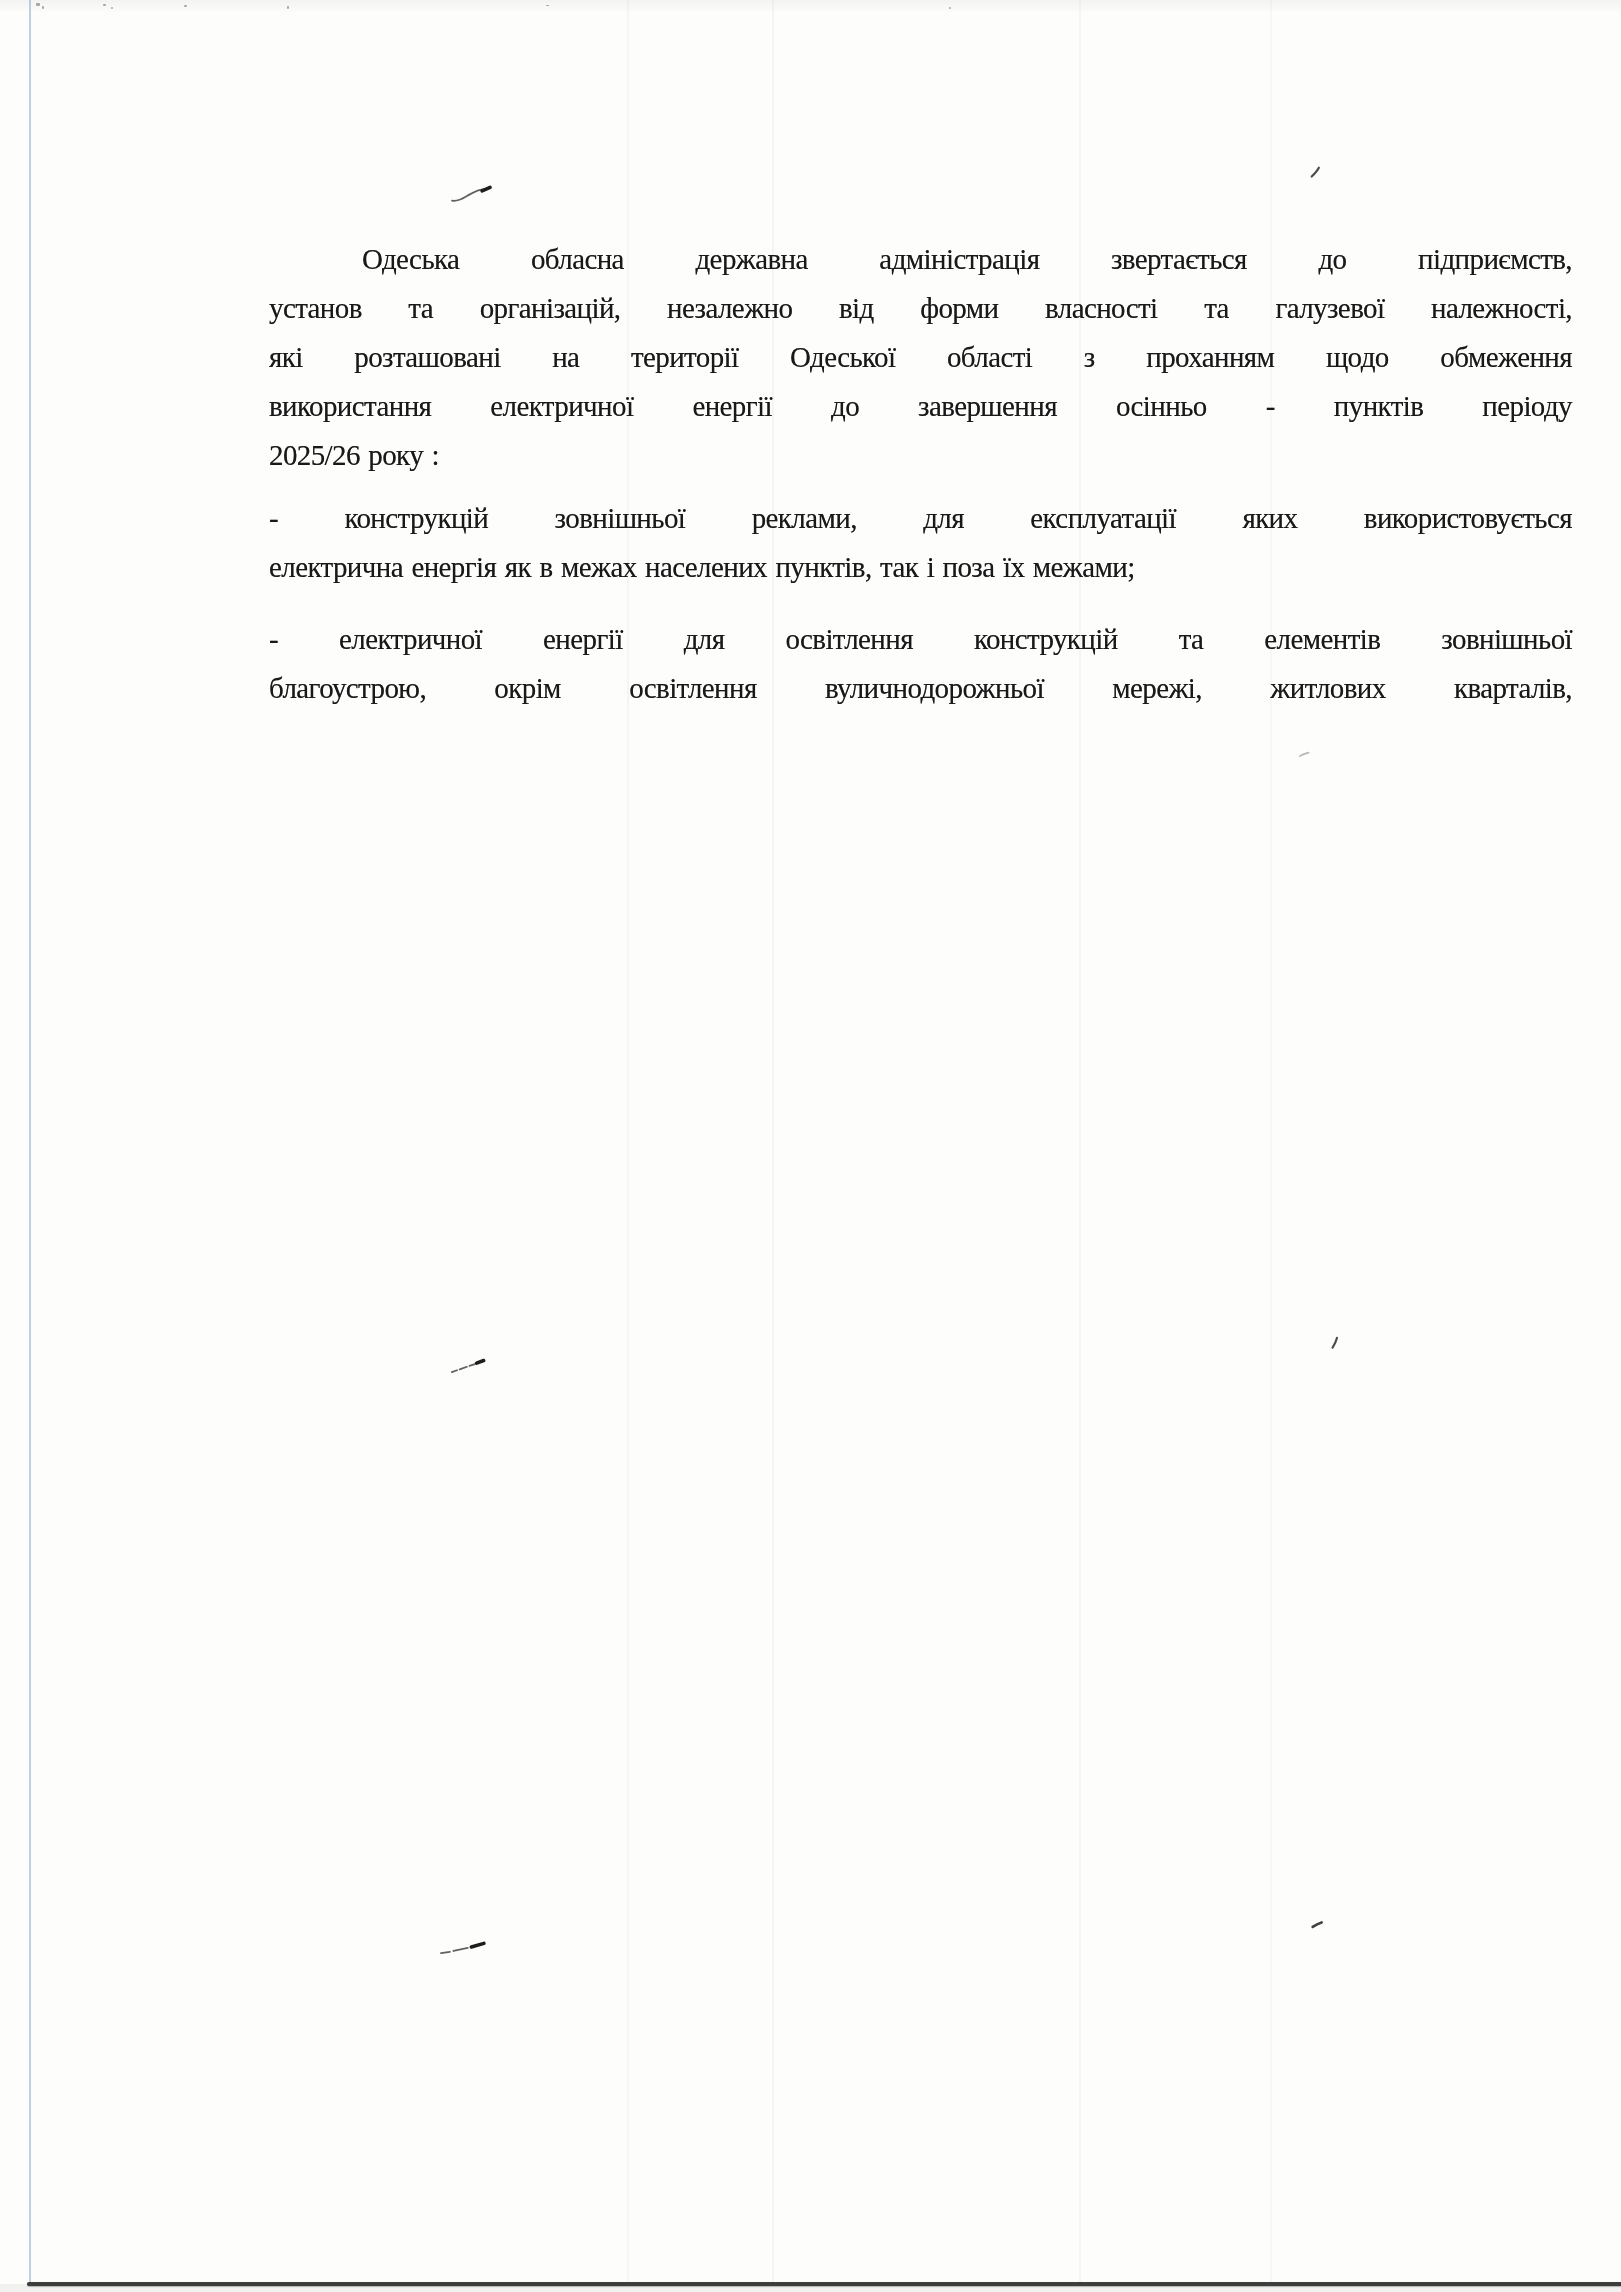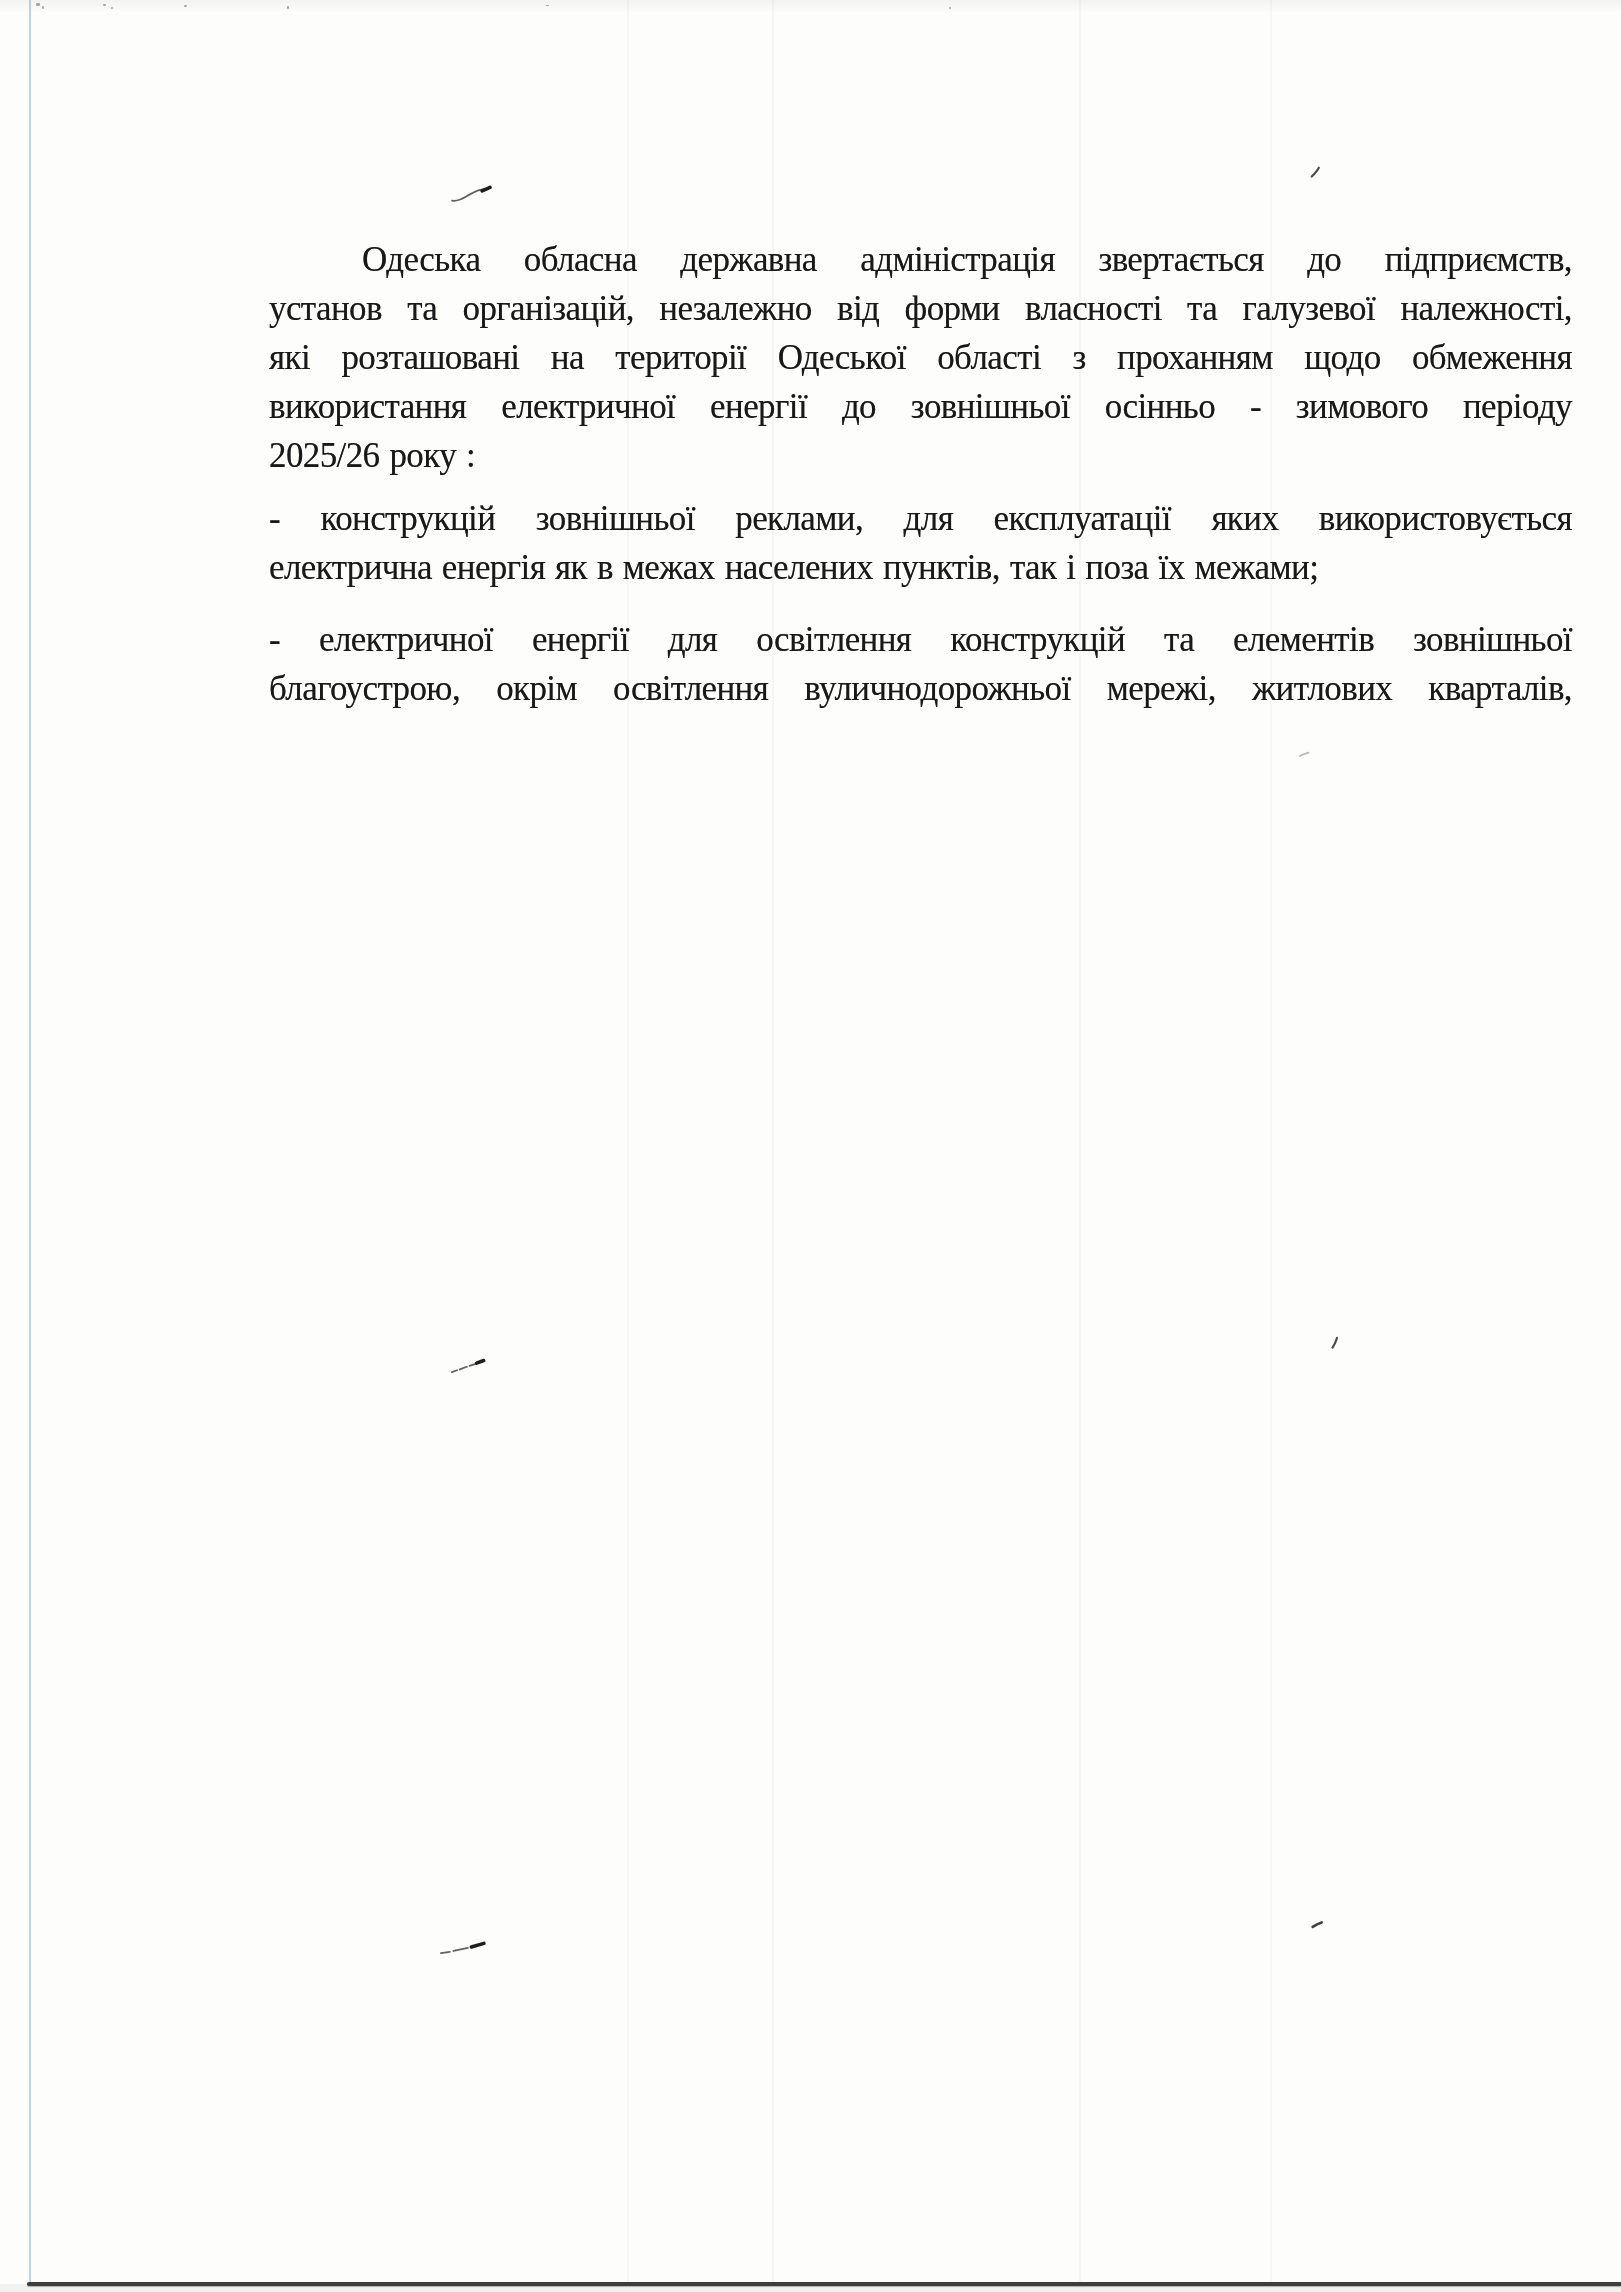--- a/index.html
+++ b/index.html
@@ -40,21 +40,21 @@
     opacity: 0.65;
     border-radius: 0.9px;
   }
   
   .textblock {
     position: absolute;
     left: 269px;
     top: 235px;
     width: 1303px;
     color: #191919;
-    font-size: 35px;
+    font-size: 29px;
     line-height: 49px;
     letter-spacing: -0.6px;
     word-spacing: 1.8px;
     text-shadow: 0 0 0.5px rgba(15,15,15,0.55);
   }
   .textblock p { margin: 0; padding: 0; }
   .para-intro   { margin-bottom: 14.3px !important; }
   .para-dash-1  { margin-bottom: 23px !important; }
   .ln {
     display: block;
@@ -105,21 +105,21 @@
   <div class="speck" style="left:184px;top:5.4px;width:2.7px;height:1.8px;"></div>
   <div class="speck" style="left:287px;top:6.3px;width:1.8px;height:2.7px;"></div>
   <div class="speck" style="left:546px;top:4.5px;width:2.7px;height:1.8px;"></div>
   <div class="speck" style="left:949px;top:7.2px;width:1.8px;height:1.8px;"></div>
 
   <div class="textblock">
     <p class="para-intro">
       <span class="ln ln-indent">Одеська обласна державна адміністрація звертається до підприємств,</span>
       <span class="ln">установ та організацій, незалежно від форми власності та галузевої належності,</span>
       <span class="ln">які розташовані на території Одеської області з проханням щодо обмеження</span>
-      <span class="ln">використання електричної енергії до зовнішньої осінньо - зимового періоду</span>
+      <span class="ln">використання електричної енергії до завершення осінньо - пунктів періоду</span>
       <span class="ln-last">2025/26 року :</span>
     </p>
     <p class="para-dash-1">
       <span class="ln">- конструкцій зовнішньої реклами, для експлуатації яких використовується</span>
       <span class="ln-last">електрична енергія як в межах населених пунктів, так і поза їх межами;</span>
     </p>
     <p class="para-dash-2">
       <span class="ln">- електричної енергії для освітлення конструкцій та елементів зовнішньої</span>
       <span class="ln">благоустрою, окрім освітлення вуличнодорожньої мережі, житлових кварталів,</span>
     </p>

